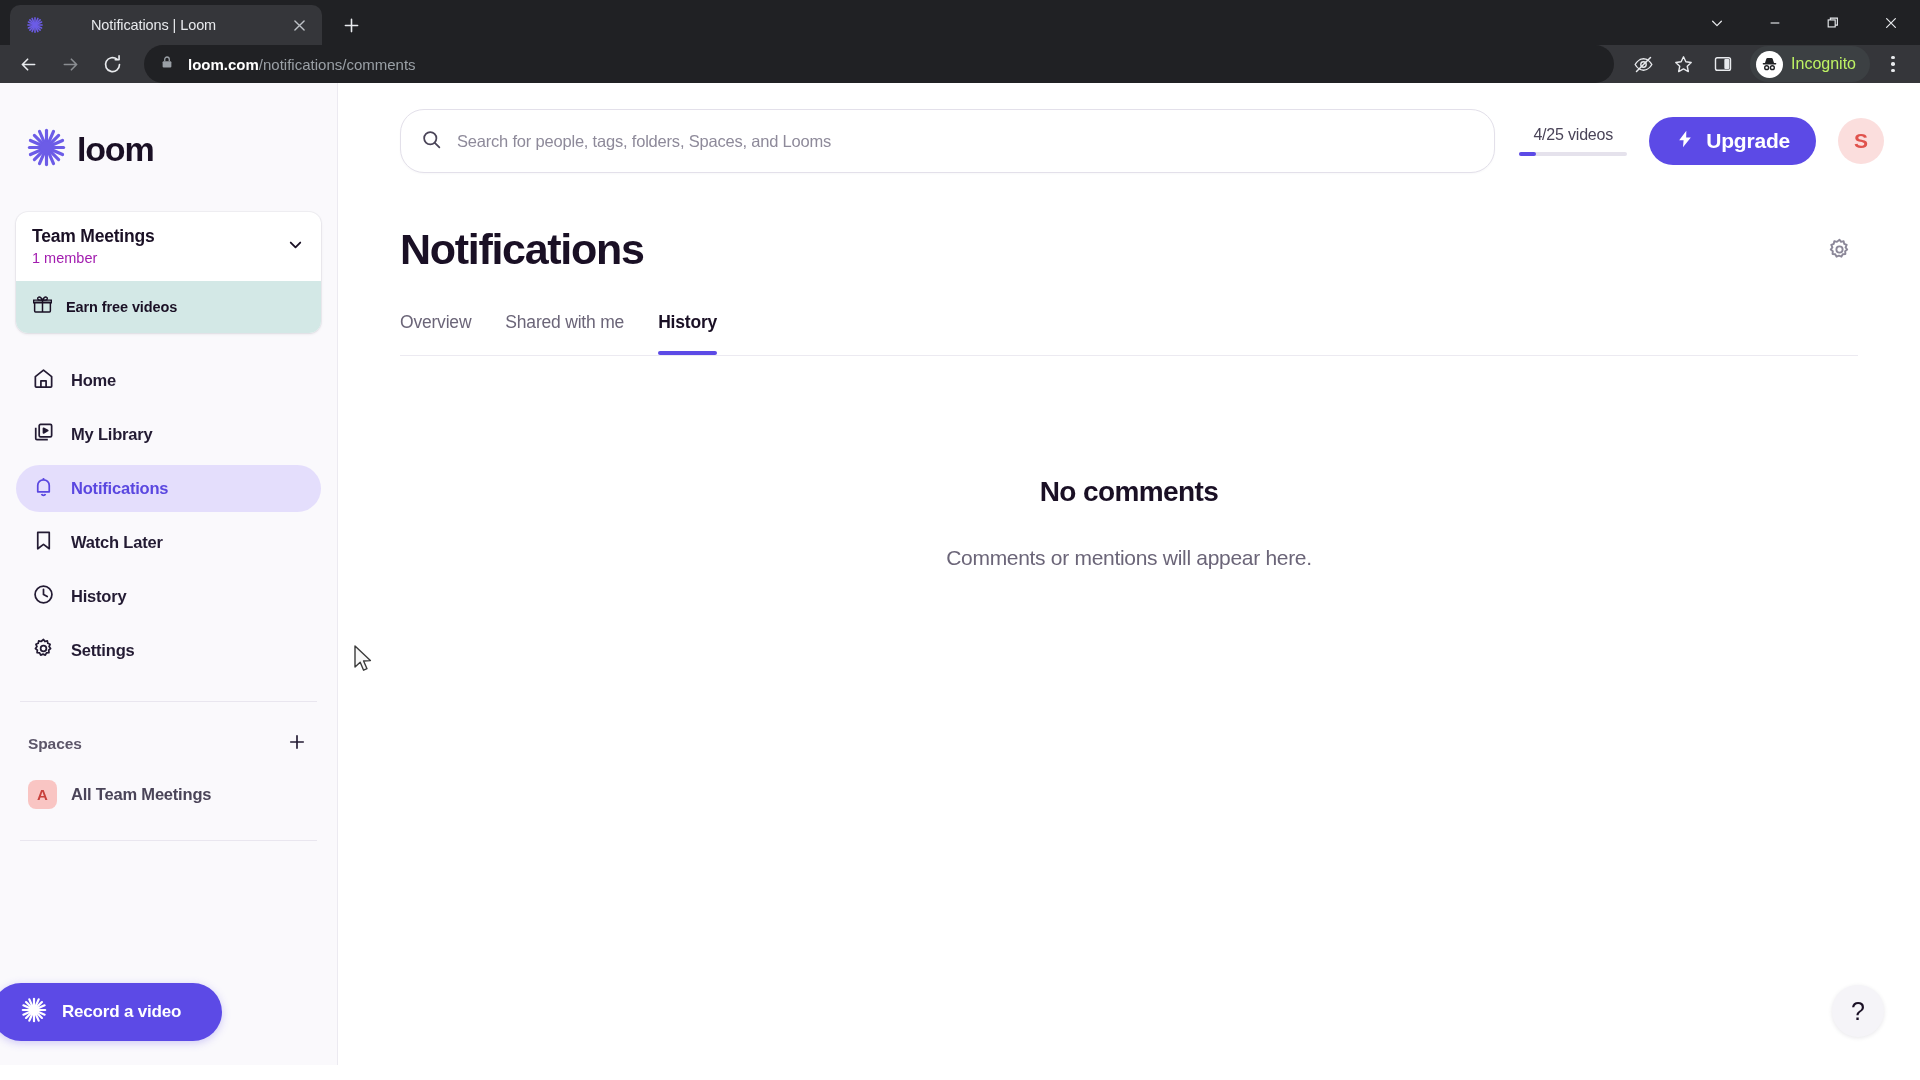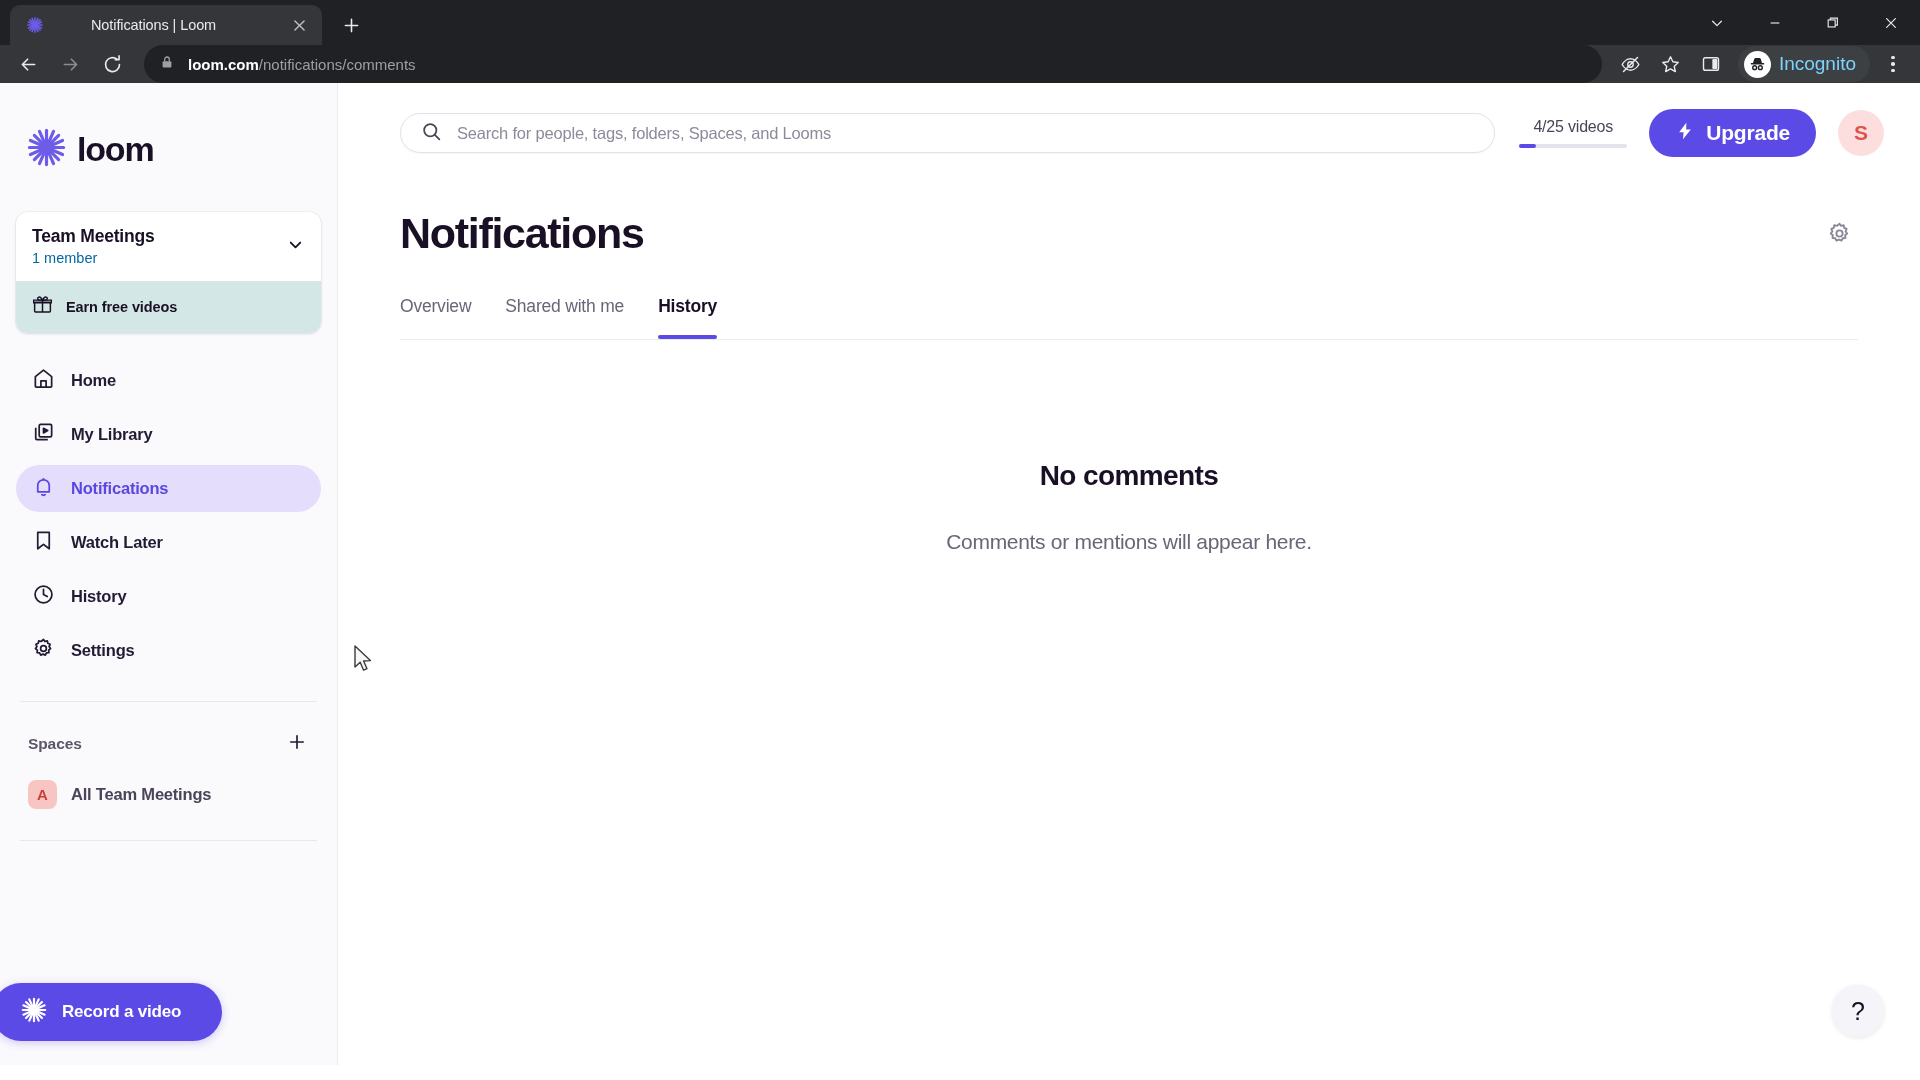--- a/index.html
+++ b/index.html
@@ -82,21 +82,21 @@
   }
   .incognito-pill {
     display: flex; align-items: center; gap: 8px;
     height: 36px; padding: 0 14px 0 6px;
     background: #3c4043; border-radius: 18px; margin-left: 6px;
   }
   .incognito-circle {
     width: 27px; height: 27px; border-radius: 50%;
     background: #ffffff; display: flex; align-items: center; justify-content: center;
   }
-  .incognito-label { color: #7dd3fc; font-size: 19px; }
+  .incognito-label { color: #bef264; font-size: 16px; }
   .menu-dots {
     width: 38px; height: 38px; display: flex; flex-direction: column;
     align-items: center; justify-content: center; gap: 3px; margin-left: 2px;
   }
   .menu-dots i { width: 3.5px; height: 3.5px; border-radius: 50%; background: #e8eaed; display: block; }
 
   
   .app {
     width: 1920px; height: 982px;
     display: flex; background: #ffffff; position: relative;
@@ -118,21 +118,21 @@
     border-radius: 12px; overflow: hidden;
     box-shadow: 0 1px 3px rgba(25,18,48,0.10), 0 0 0 1px rgba(25,18,48,0.04);
     background: #ffffff;
   }
   .workspace-top {
     display: flex; align-items: center; justify-content: space-between;
     padding: 14px 16px 15px 16px;
     gap: 12px;
   }
   .workspace-name { font-size: 17.5px; font-weight: bold; color: #1a1025; letter-spacing: -0.2px; }
-  .workspace-members { font-size: 14.5px; color: #0369a1; margin-top: 3px; }
+  .workspace-members { font-size: 14.5px; color: #a21caf; margin-top: 3px; }
   .earn-row {
     display: flex; align-items: center; gap: 13px;
     background: #d3e8e6; padding: 13px 16px 14px 16px;
   }
   .earn-label { font-size: 14.5px; font-weight: bold; color: #1a1025; letter-spacing: -0.1px; }
 
   .nav { margin-top: 24px; }
   .nav-item {
     display: flex; align-items: center; gap: 16px;
     height: 47px; padding: 0 16px; border-radius: 24px;
@@ -173,21 +173,21 @@
   .record-label { color: #ffffff; font-size: 17px; font-weight: bold; letter-spacing: -0.2px; }
 
   
   .main { flex: 1; height: 982px; position: relative; background: #fff; min-width: 0; }
 
   .topbar {
     display: flex; align-items: center;
     padding: 26px 36px 0 62px; gap: 0;
   }
   .searchbar {
-    flex: 1; max-width: 1104px; height: 40px;
+    flex: 1; max-width: 1104px; height: 64px;
     border: 1px solid #e3e0ea; border-radius: 24px;
     display: flex; align-items: center; gap: 15px; padding: 0 20px;
     background: #fff;
     box-shadow: 0 1px 2px rgba(25,18,48,0.03);
   }
   .search-placeholder { font-size: 16.5px; color: #8e8a9a; letter-spacing: -0.2px; }
 
   .video-counter { margin-left: 24px; width: 108px; flex: 0 0 108px; }
   .counter-text { font-size: 16px; color: #4a4458; letter-spacing: -0.2px; text-align: center; }
   .counter-track { height: 4px; background: #e5e2ec; border-radius: 2px; margin-top: 8px; width: 100%; }

